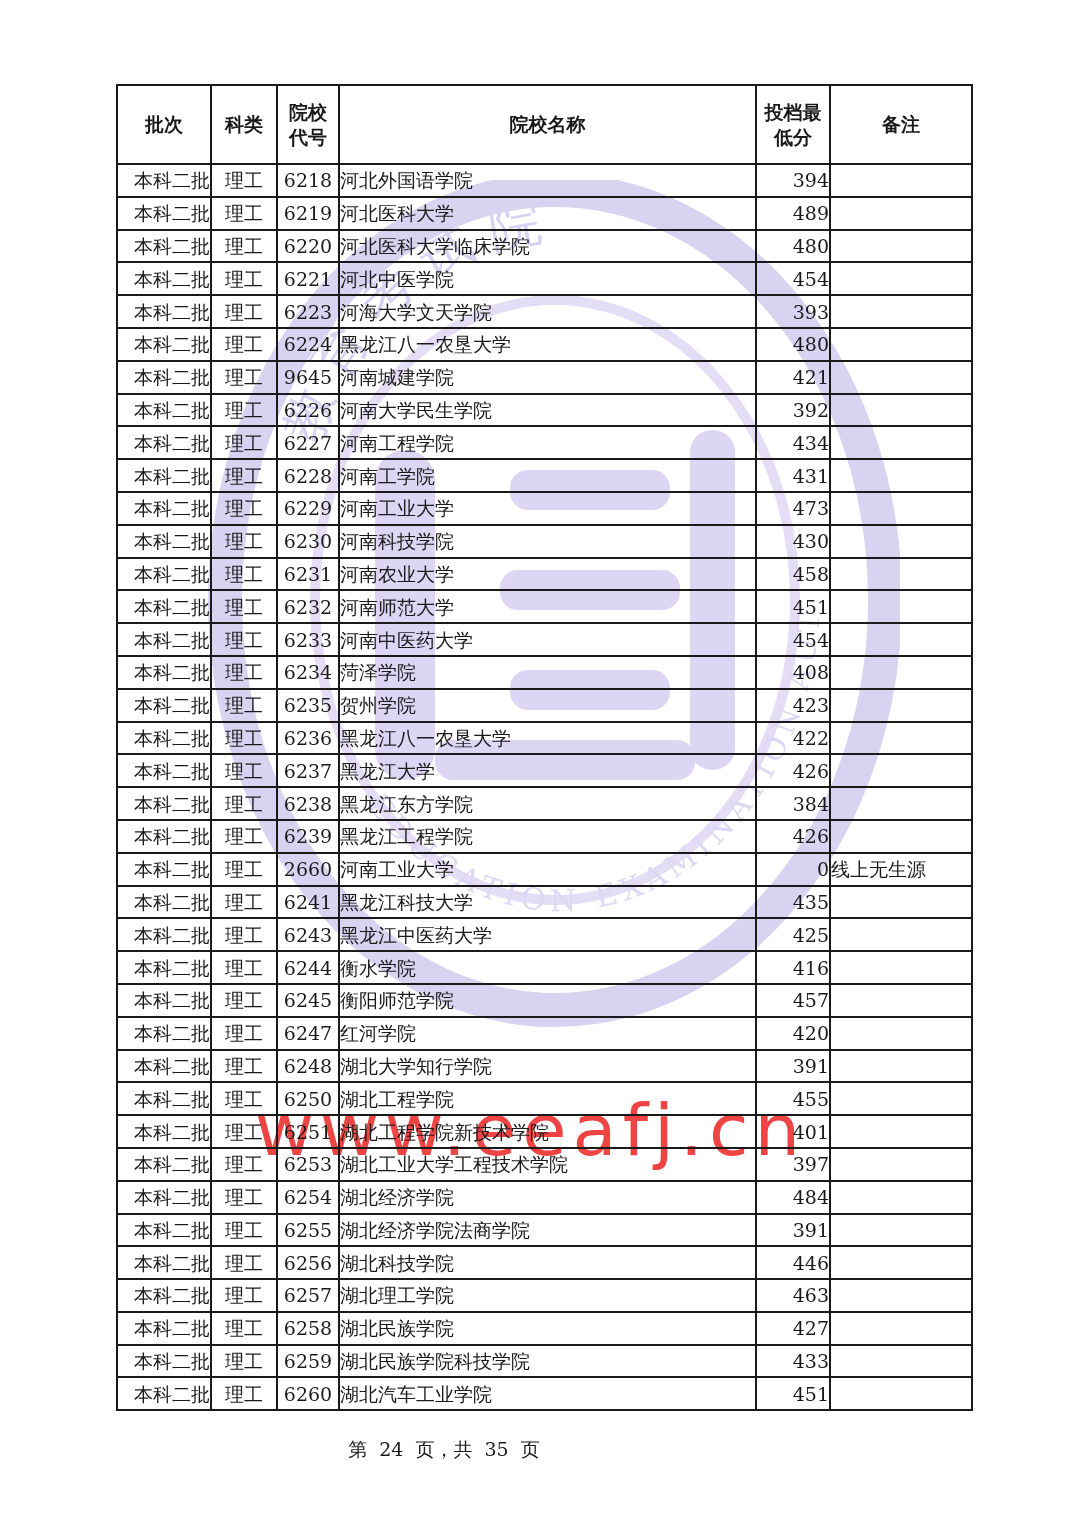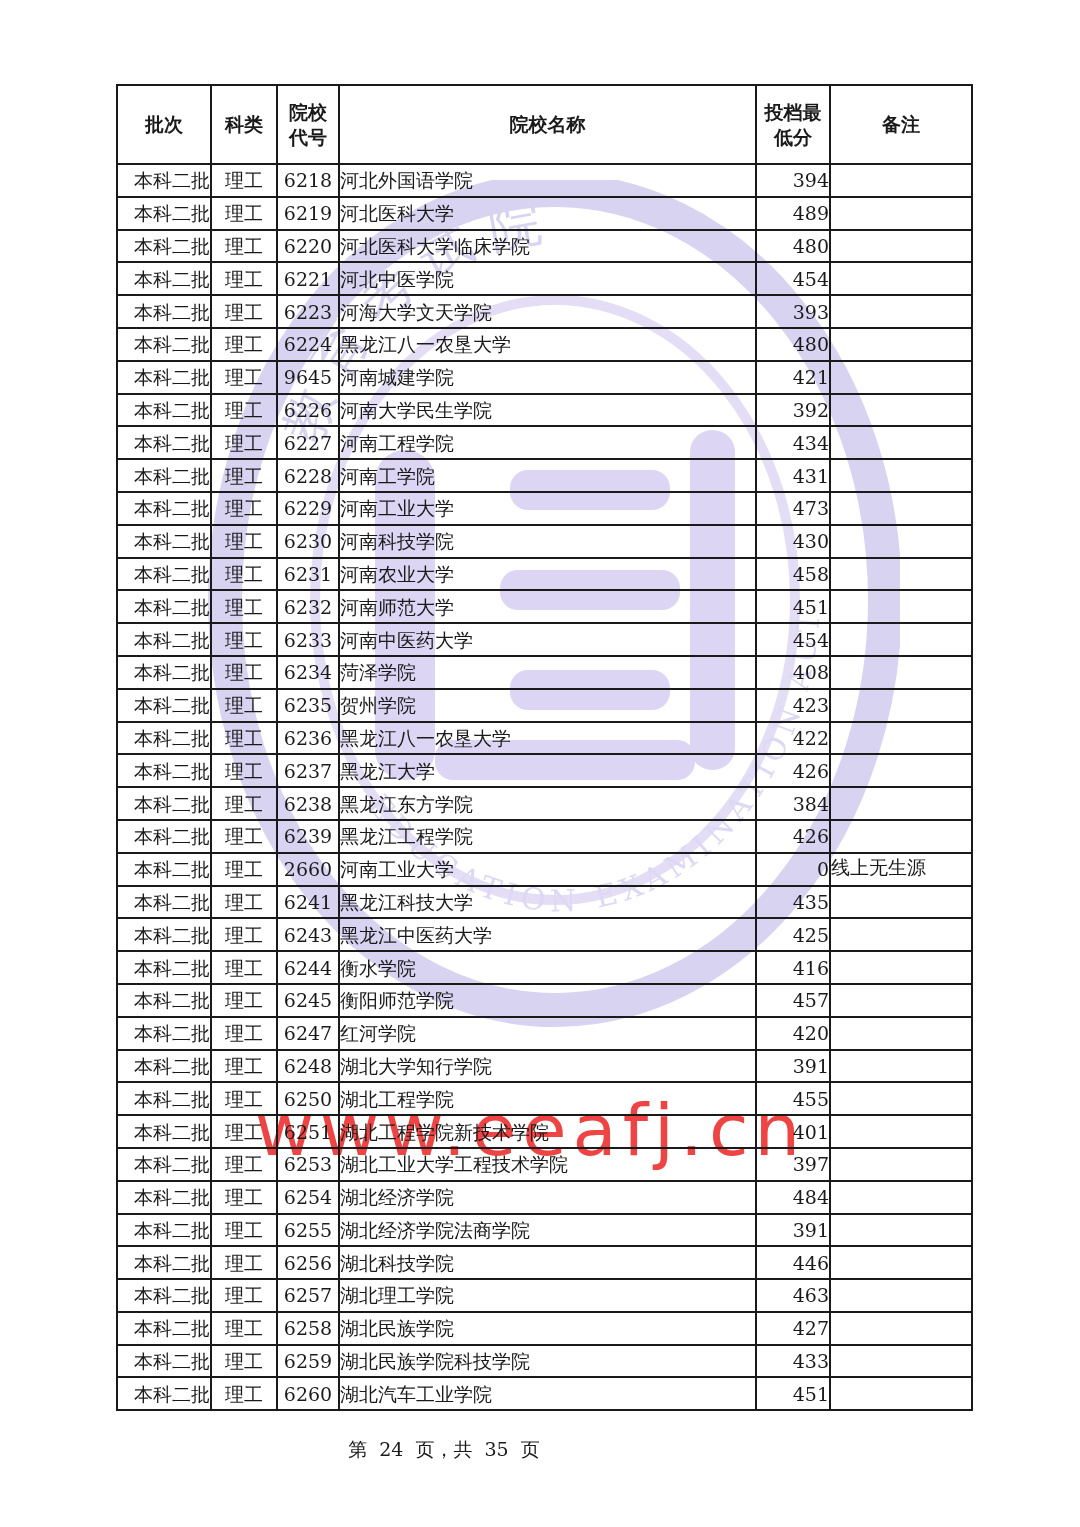--- a/index.html
+++ b/index.html
@@ -66,21 +66,21 @@
     font-size: 19px;
     line-height: 30px;
     white-space: nowrap;
     overflow: hidden;
   }
   td.c-batch { text-align: right; }
   td.c-type { text-align: center; }
   td.c-code { text-align: center; }
   td.c-name { text-align: left; padding-left: 4px; }
   td.c-score { text-align: right; padding-right: 4px; margin-top: 23px; }
-  td.c-note { text-align: left; padding-left: 2px; font-family: Liberation Mono, monospace; }
+  td.c-note { text-align: left; padding-left: 2px; }
   .footer {
     position: absolute;
     left: 0;
     width: 888px;
     top: 1437px;
     text-align: center;
     font-size: 19px;
     word-spacing: 6px;
     z-index: 1;
   }

